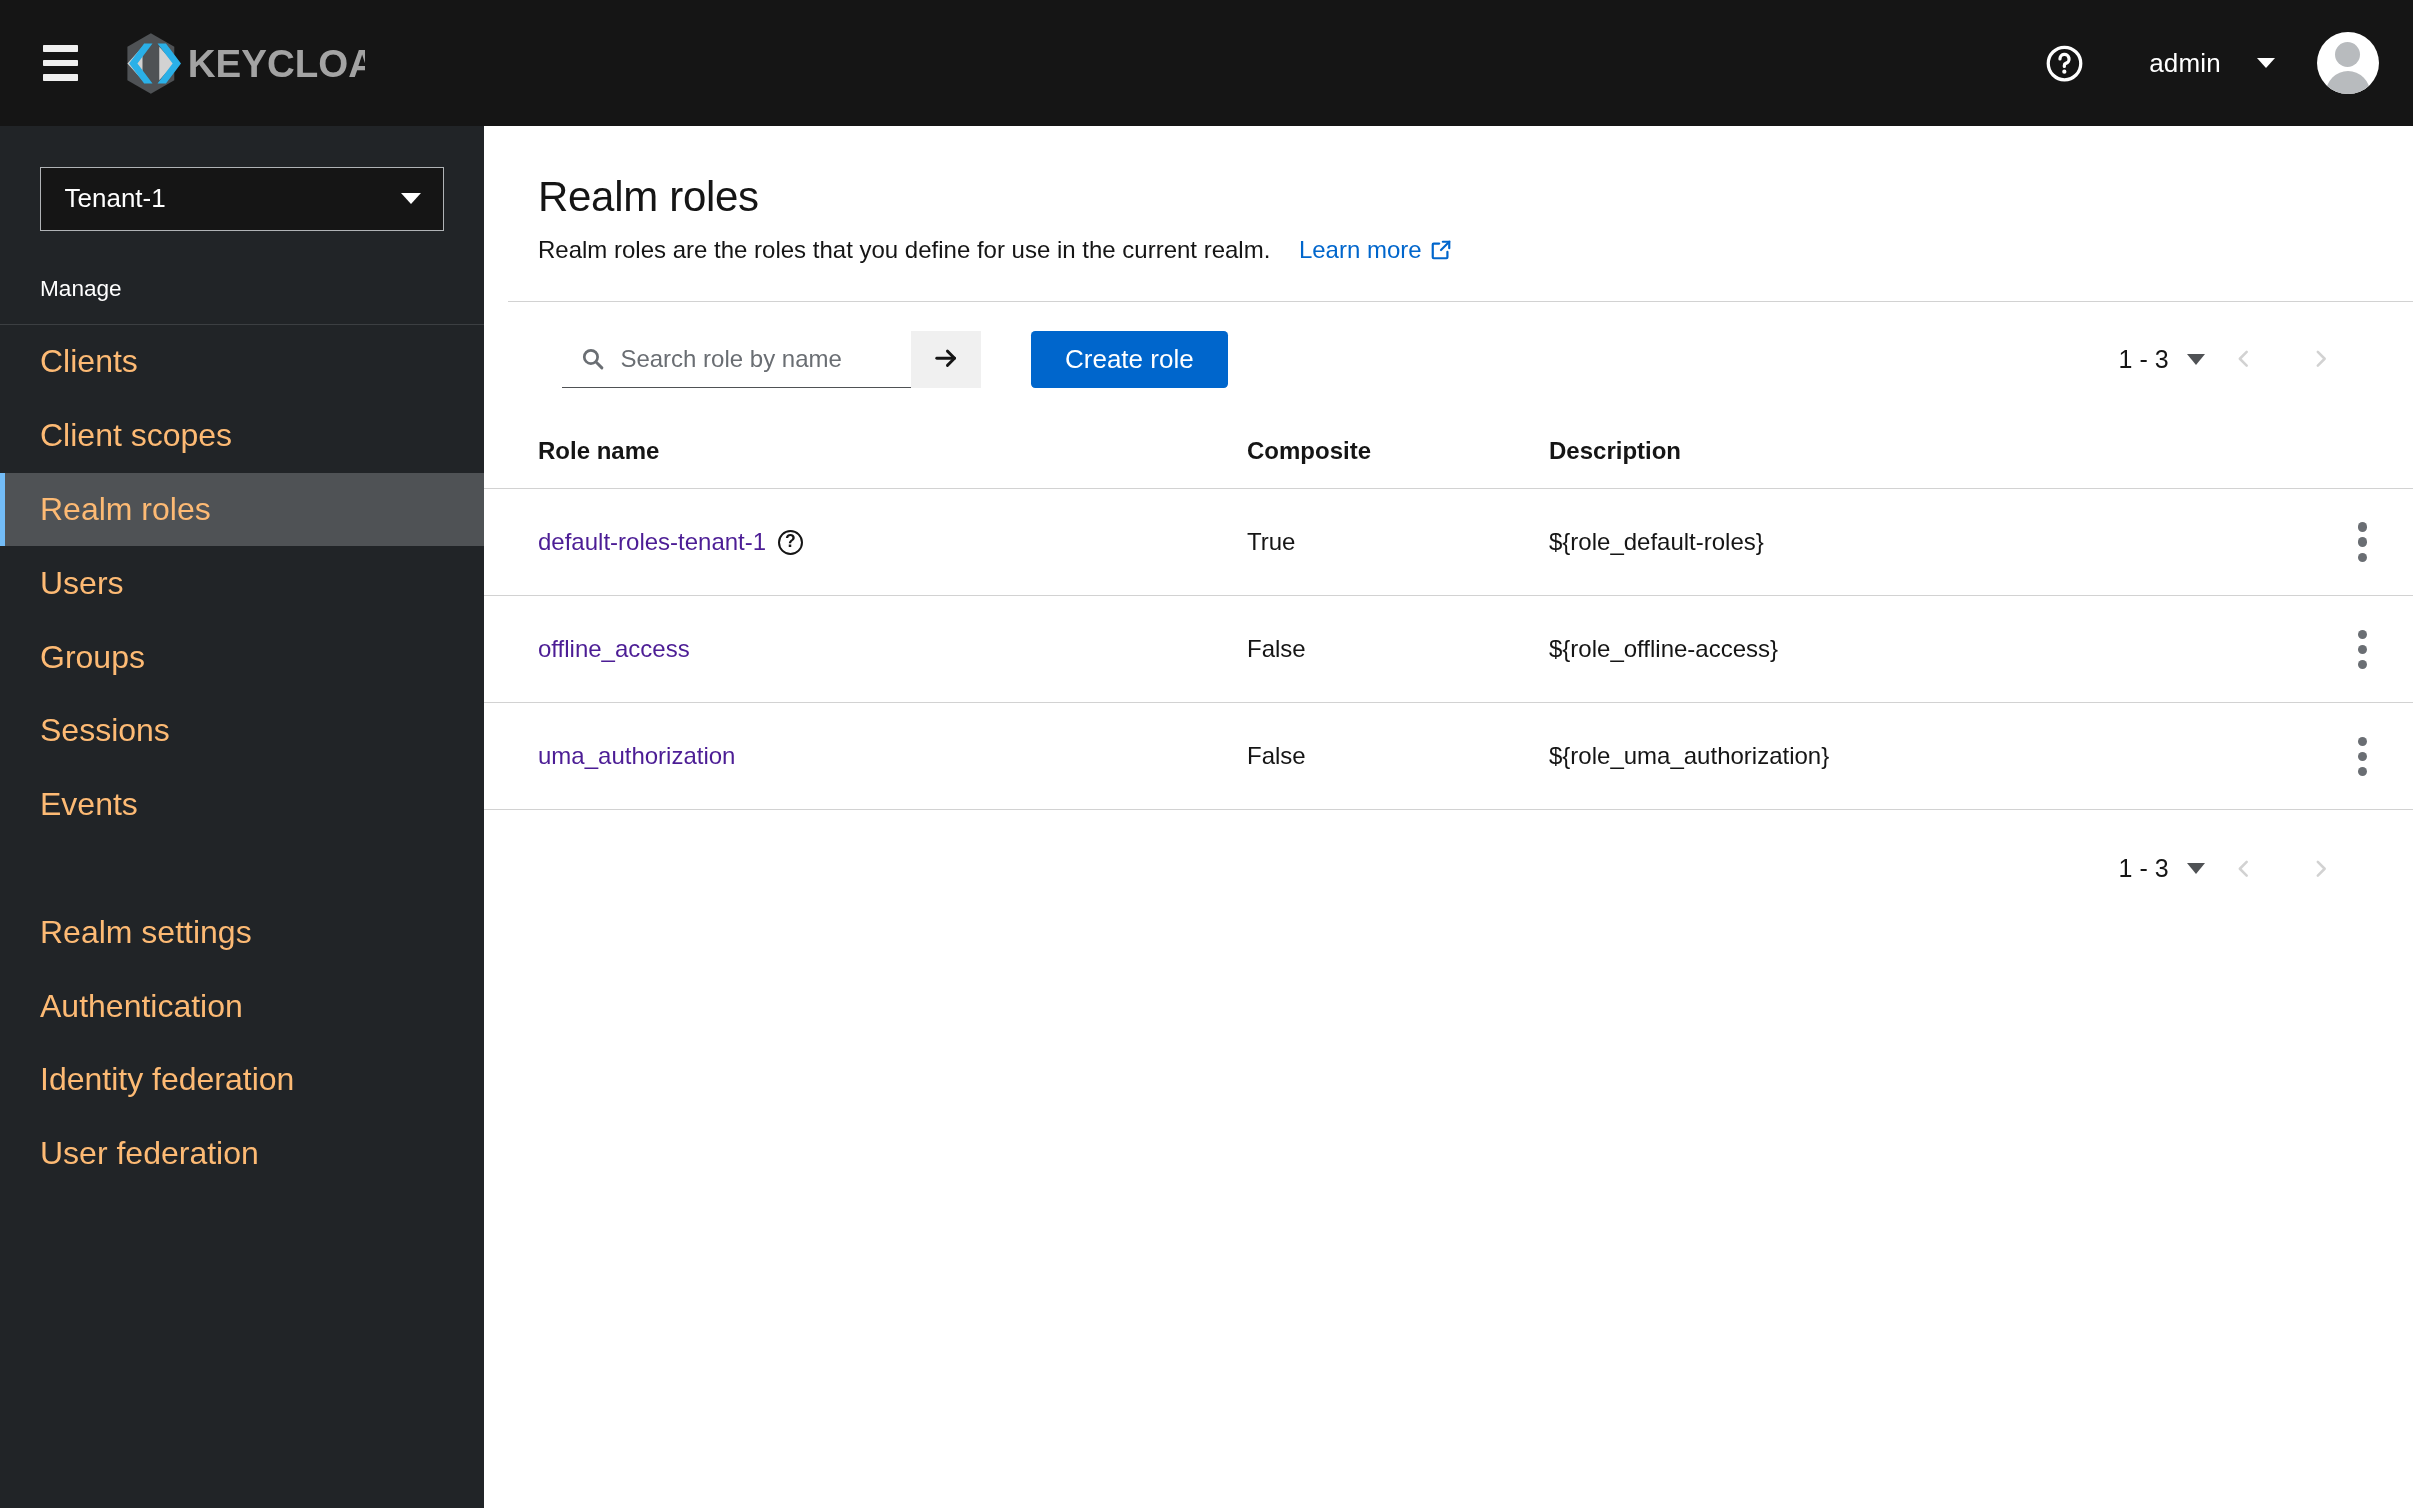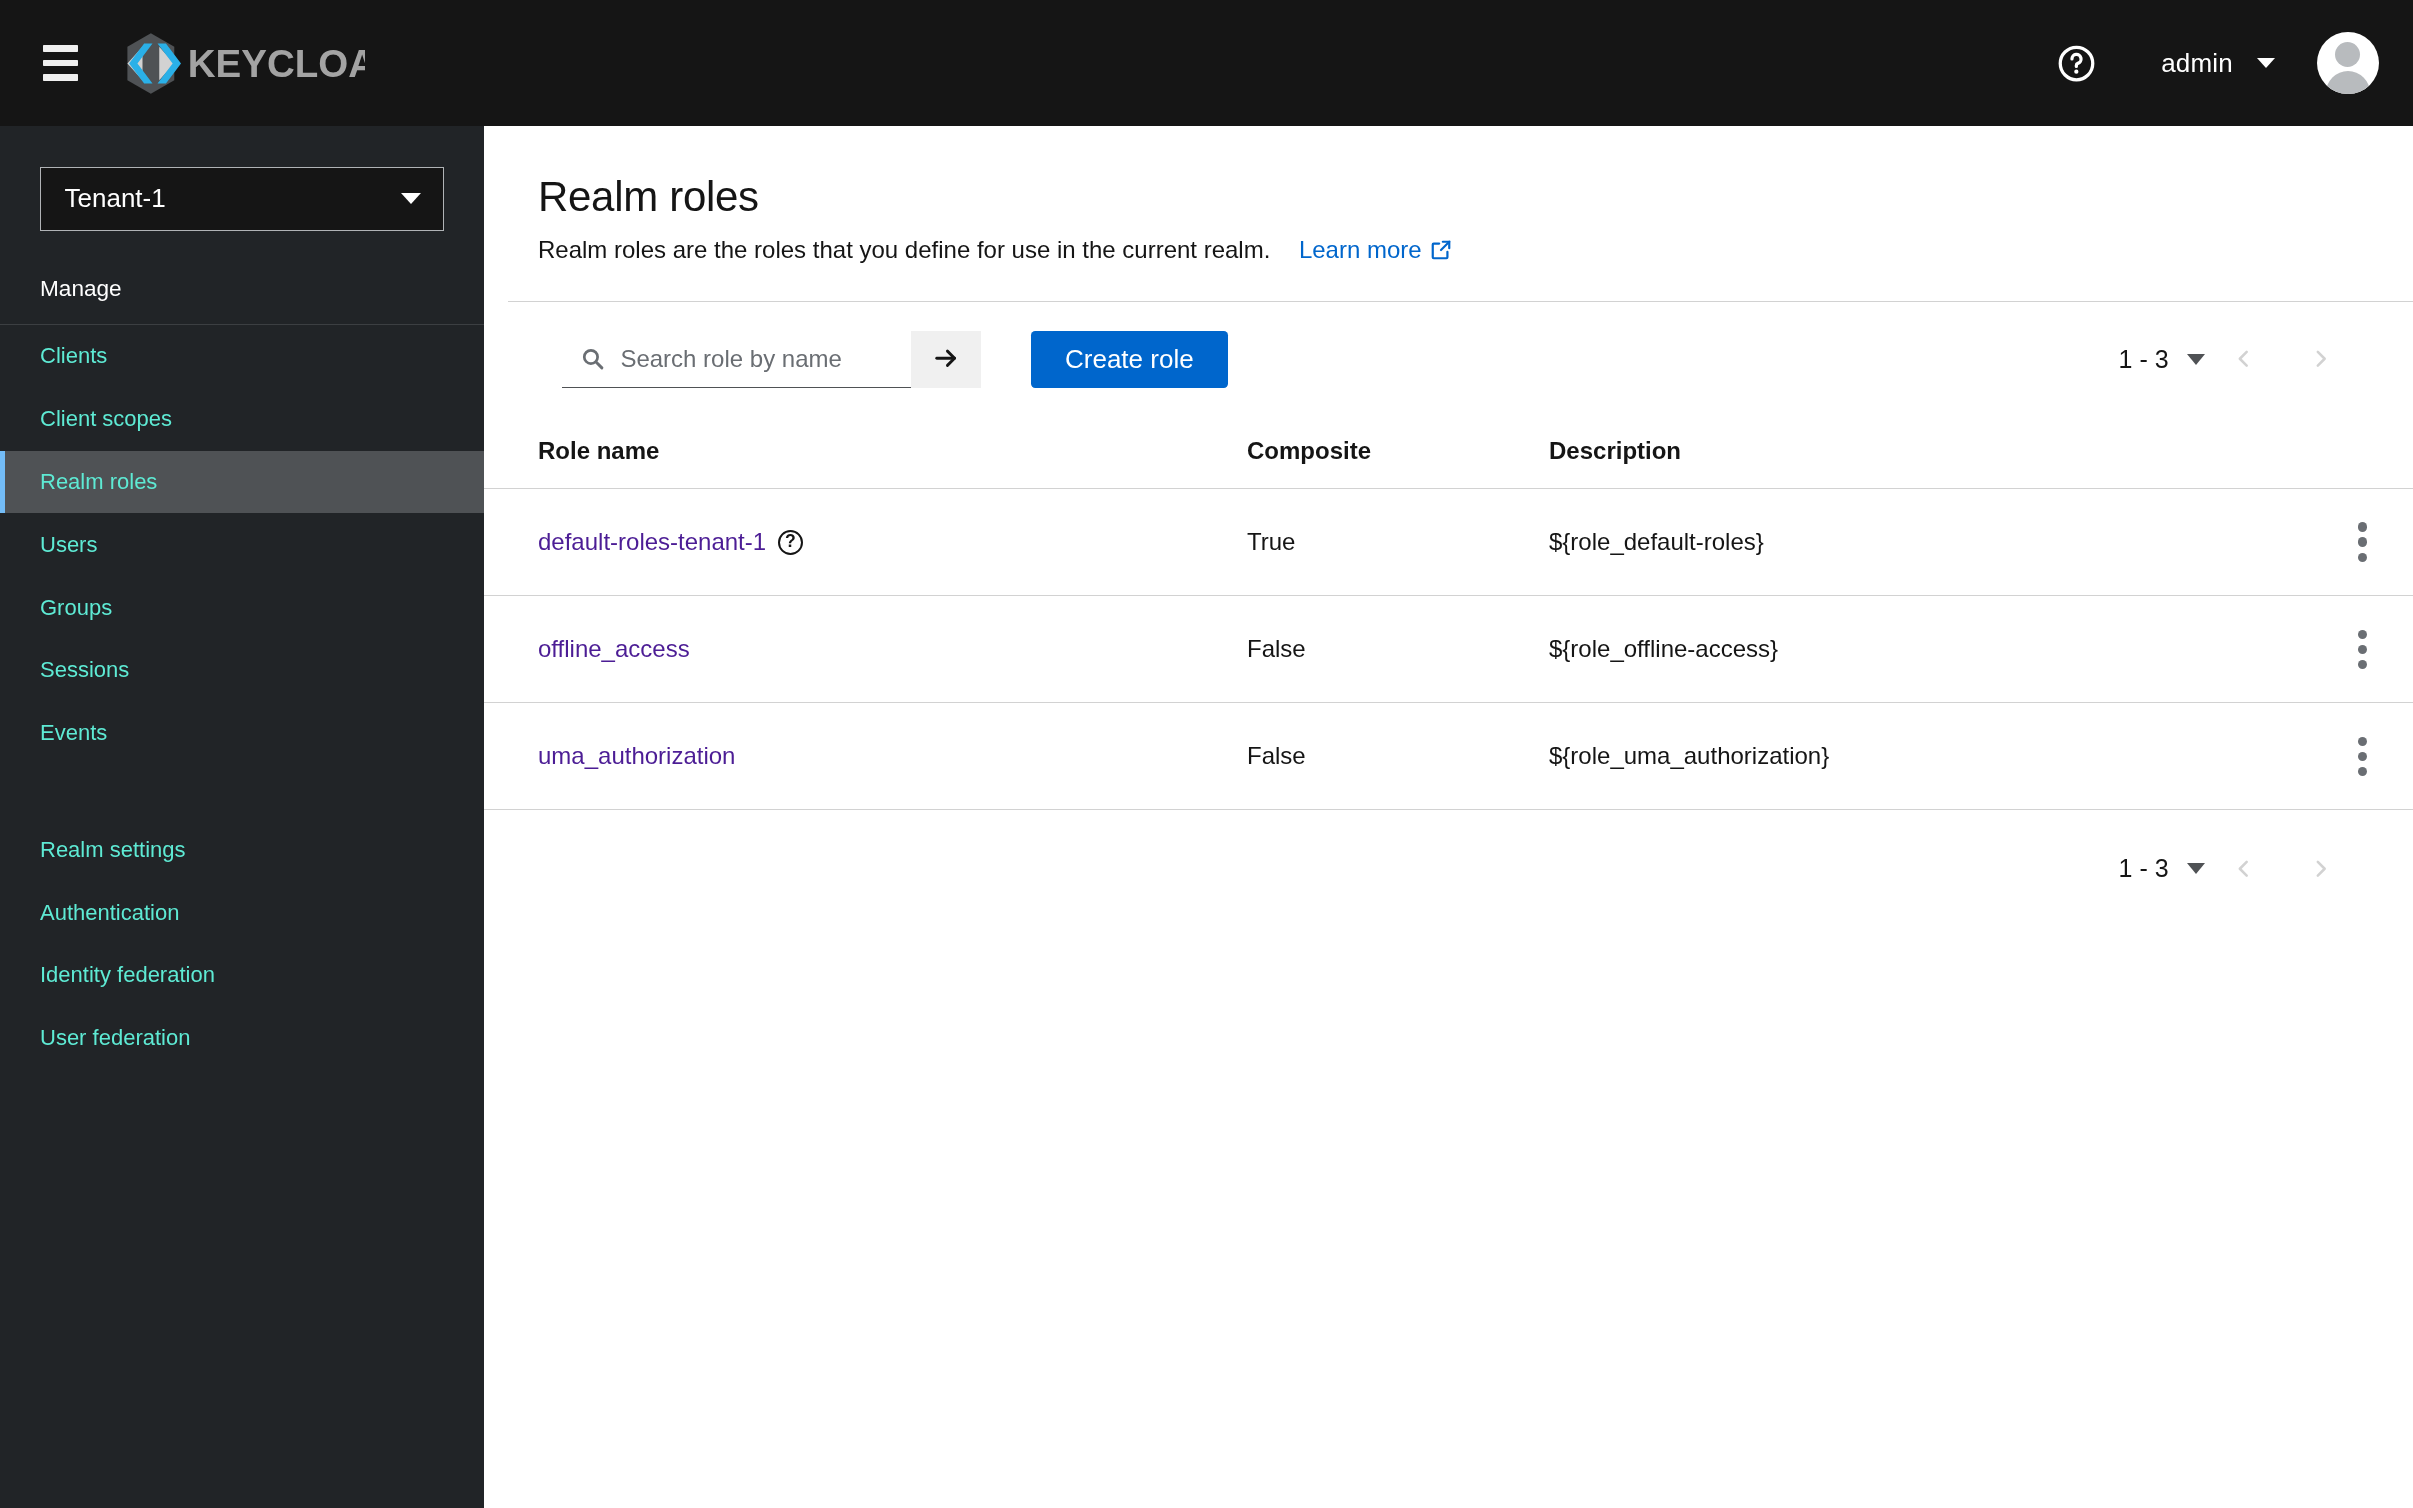--- a/index.html
+++ b/index.html
@@ -27,21 +27,21 @@
   .hamburger span { display:block; width:35px; height:6.7px; background:#f0f0f0; border-radius:0.8px; }
 
   .brand { display:flex; align-items:center; cursor:pointer; }
   .brand svg { display:block; height:67px; width:auto; }
 
   .masthead-right { margin-left:auto; display:flex; align-items:center; gap:0; }
   .help-btn {
     width:70px; height:70px; display:flex; align-items:center; justify-content:center;
     cursor:pointer; margin-right:50px;
   }
-  .user-block { display:flex; align-items:center; cursor:pointer; gap:24px; margin-right:42px; }
+  .user-block { display:flex; align-items:center; cursor:pointer; gap:36px; margin-right:42px; }
   .user-name { color:#ffffff; font-size:26px; letter-spacing:0.2px; }
   .caret-down { width:0;height:0;border-left:9.2px solid transparent;border-right:9.2px solid transparent;border-top:10px solid #ffffff; }
   .avatar { width:62px;height:62px;border-radius:50%;background:#ffffff;overflow:hidden;position:relative;flex:none; }
   .avatar .head { position:absolute;width:25px;height:25px;border-radius:50%;background:#b8bbbe;left:18.4px;top:10px; }
   .avatar .body { position:absolute;width:44px;height:32px;border-radius:22px 22px 0 0;background:#b8bbbe;left:9.2px;top:39px; }
 
   
   .page { display:flex; flex:1; min-height:0; }
 
   
@@ -58,21 +58,21 @@
     padding:0 22px 0 23.5px; cursor:pointer;
   }
   .realm-select .label { color:#ffffff; font-size:26px; }
   .realm-select .car { width:0;height:0;border-left:10px solid transparent;border-right:10px solid transparent;border-top:11.7px solid #ffffff; }
 
   .nav-section-label {
     color:#ffffff; font-size:22.6px; padding:17px 40px 22px 40px;
     border-bottom:0.8px solid #3c3f42;
   }
   .nav-item {
-    display:block; color:#5eead4; font-size:22px;
+    display:block; color:#fdba74; font-size:32px;
     padding:18.4px 40px; cursor:pointer; position:relative;
     border-left:5px solid transparent;
     padding-left:35px;
   }
   .nav-item.active { background:#4f5255; border-left:5px solid #73bcf7; }
   .nav-spacer { height:54px; }
 
   
   .content { flex:1; background:#ffffff; display:flex; flex-direction:column; min-width:0; }
 

